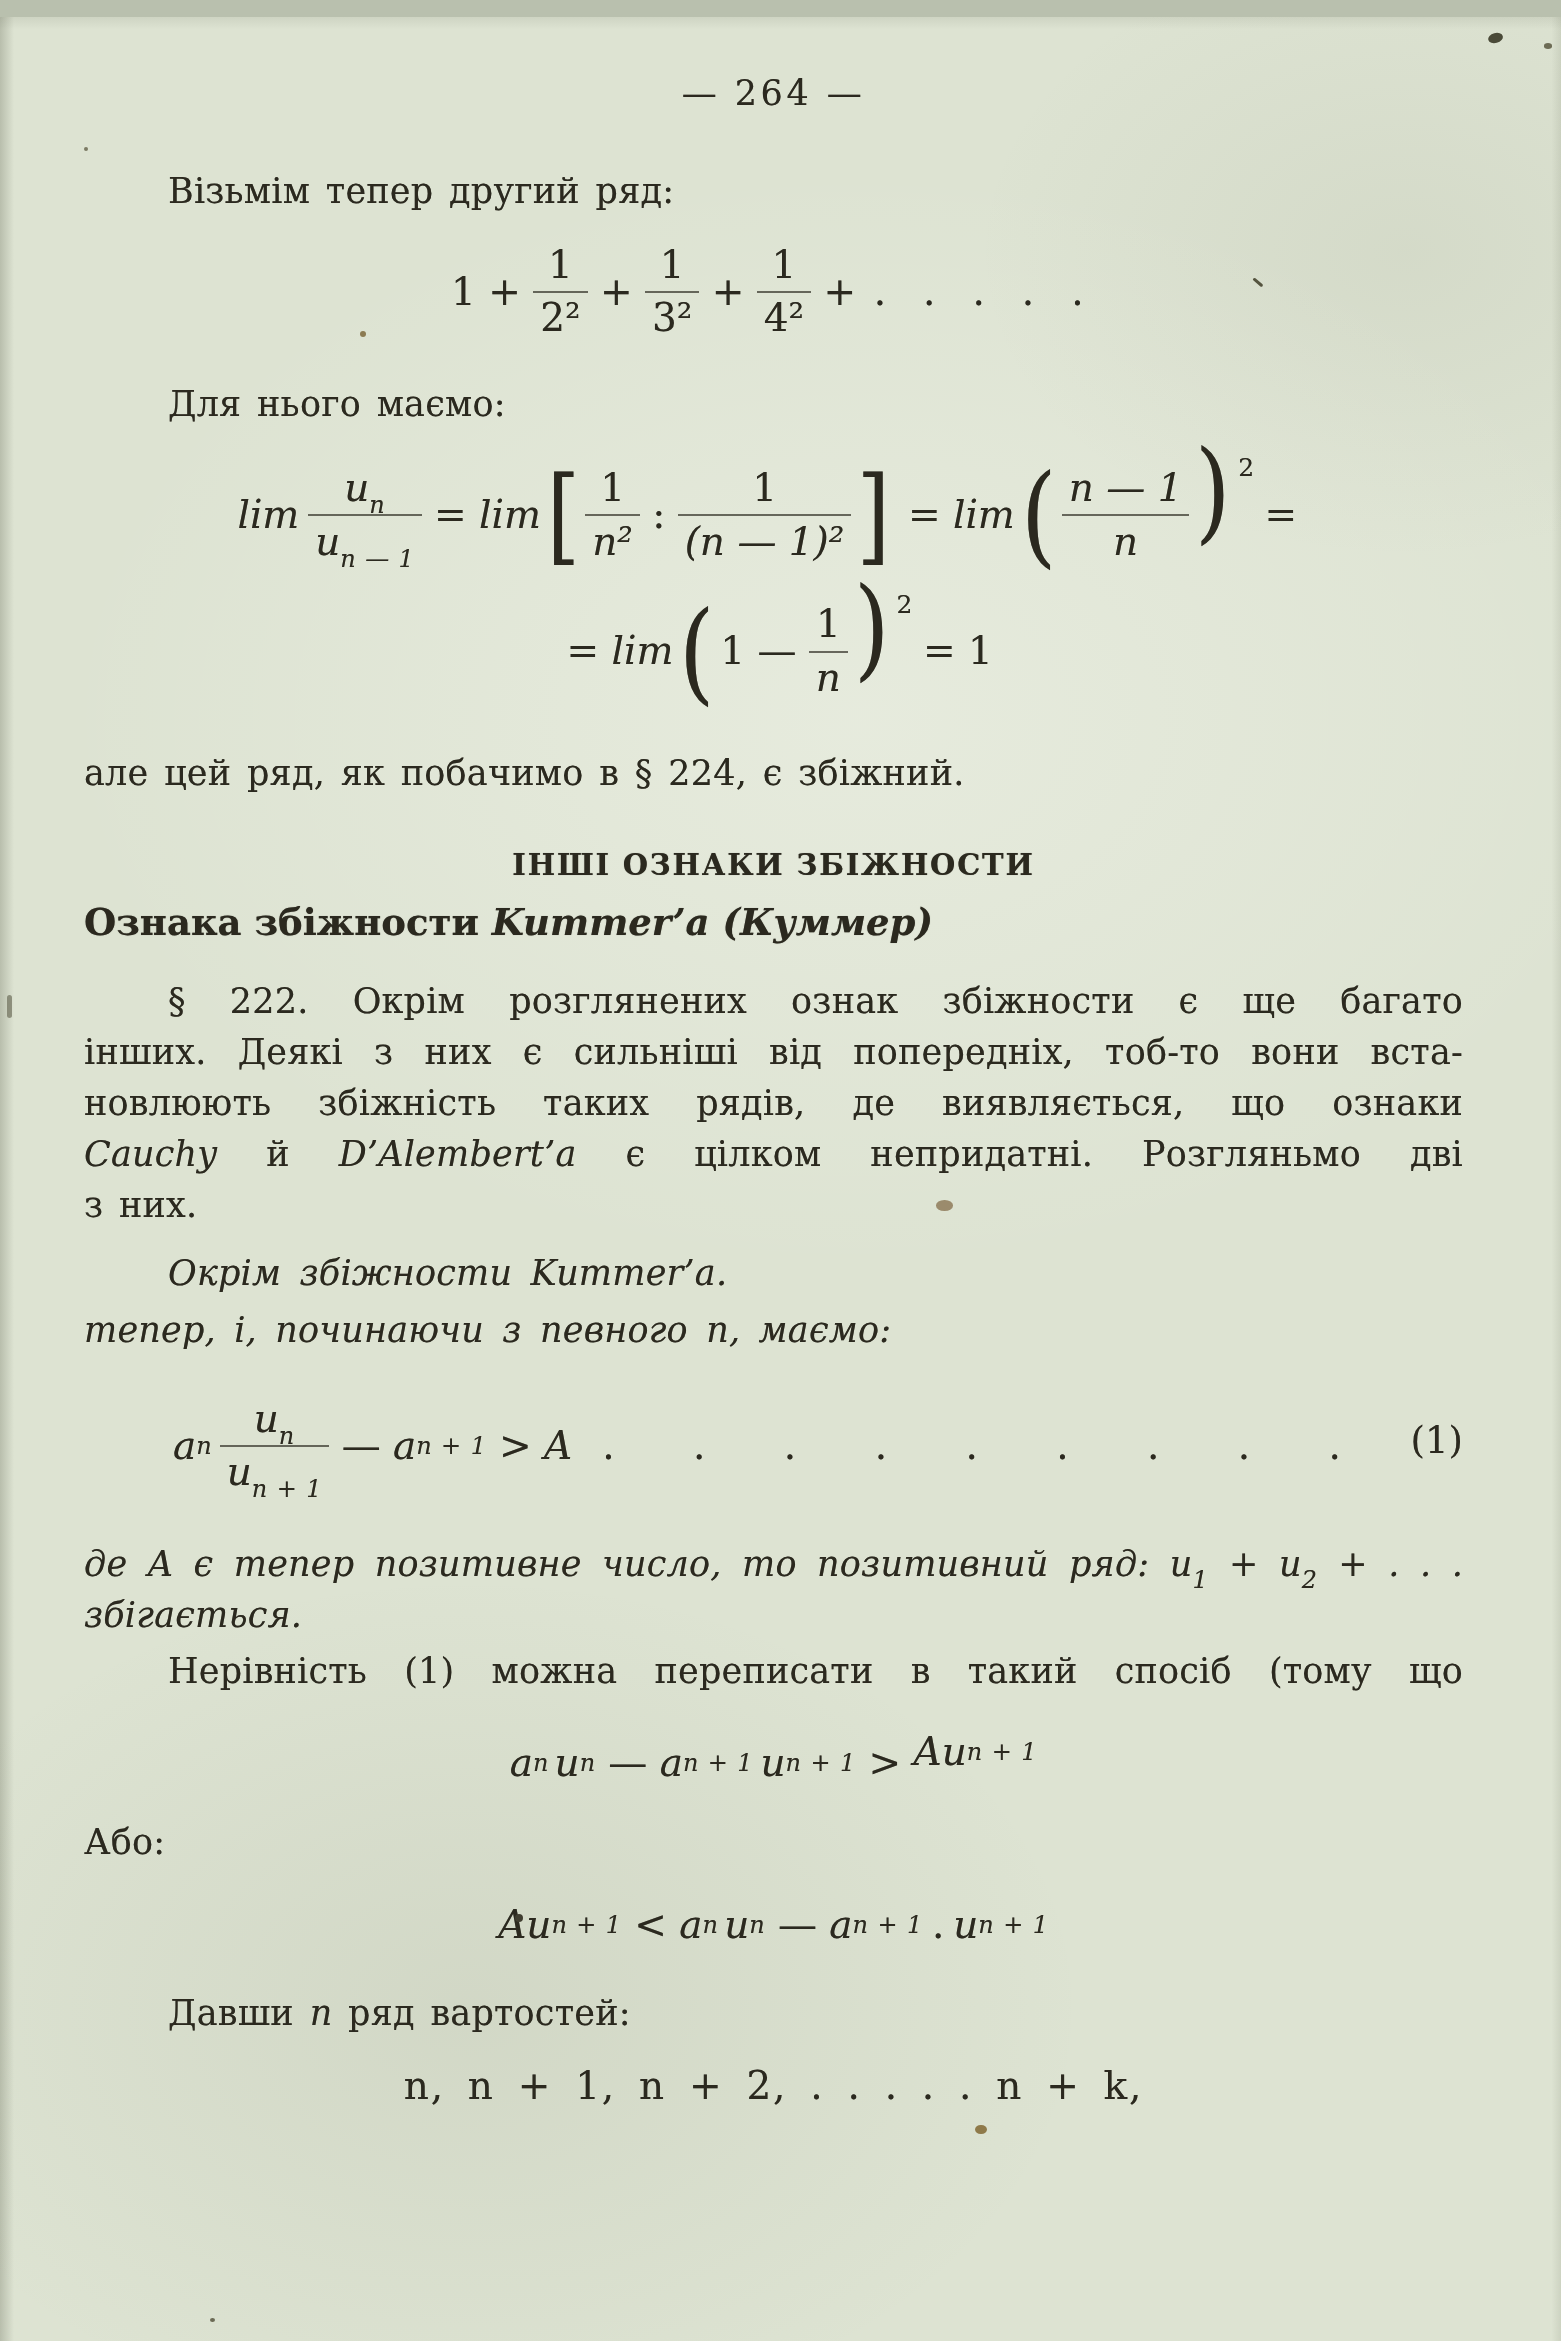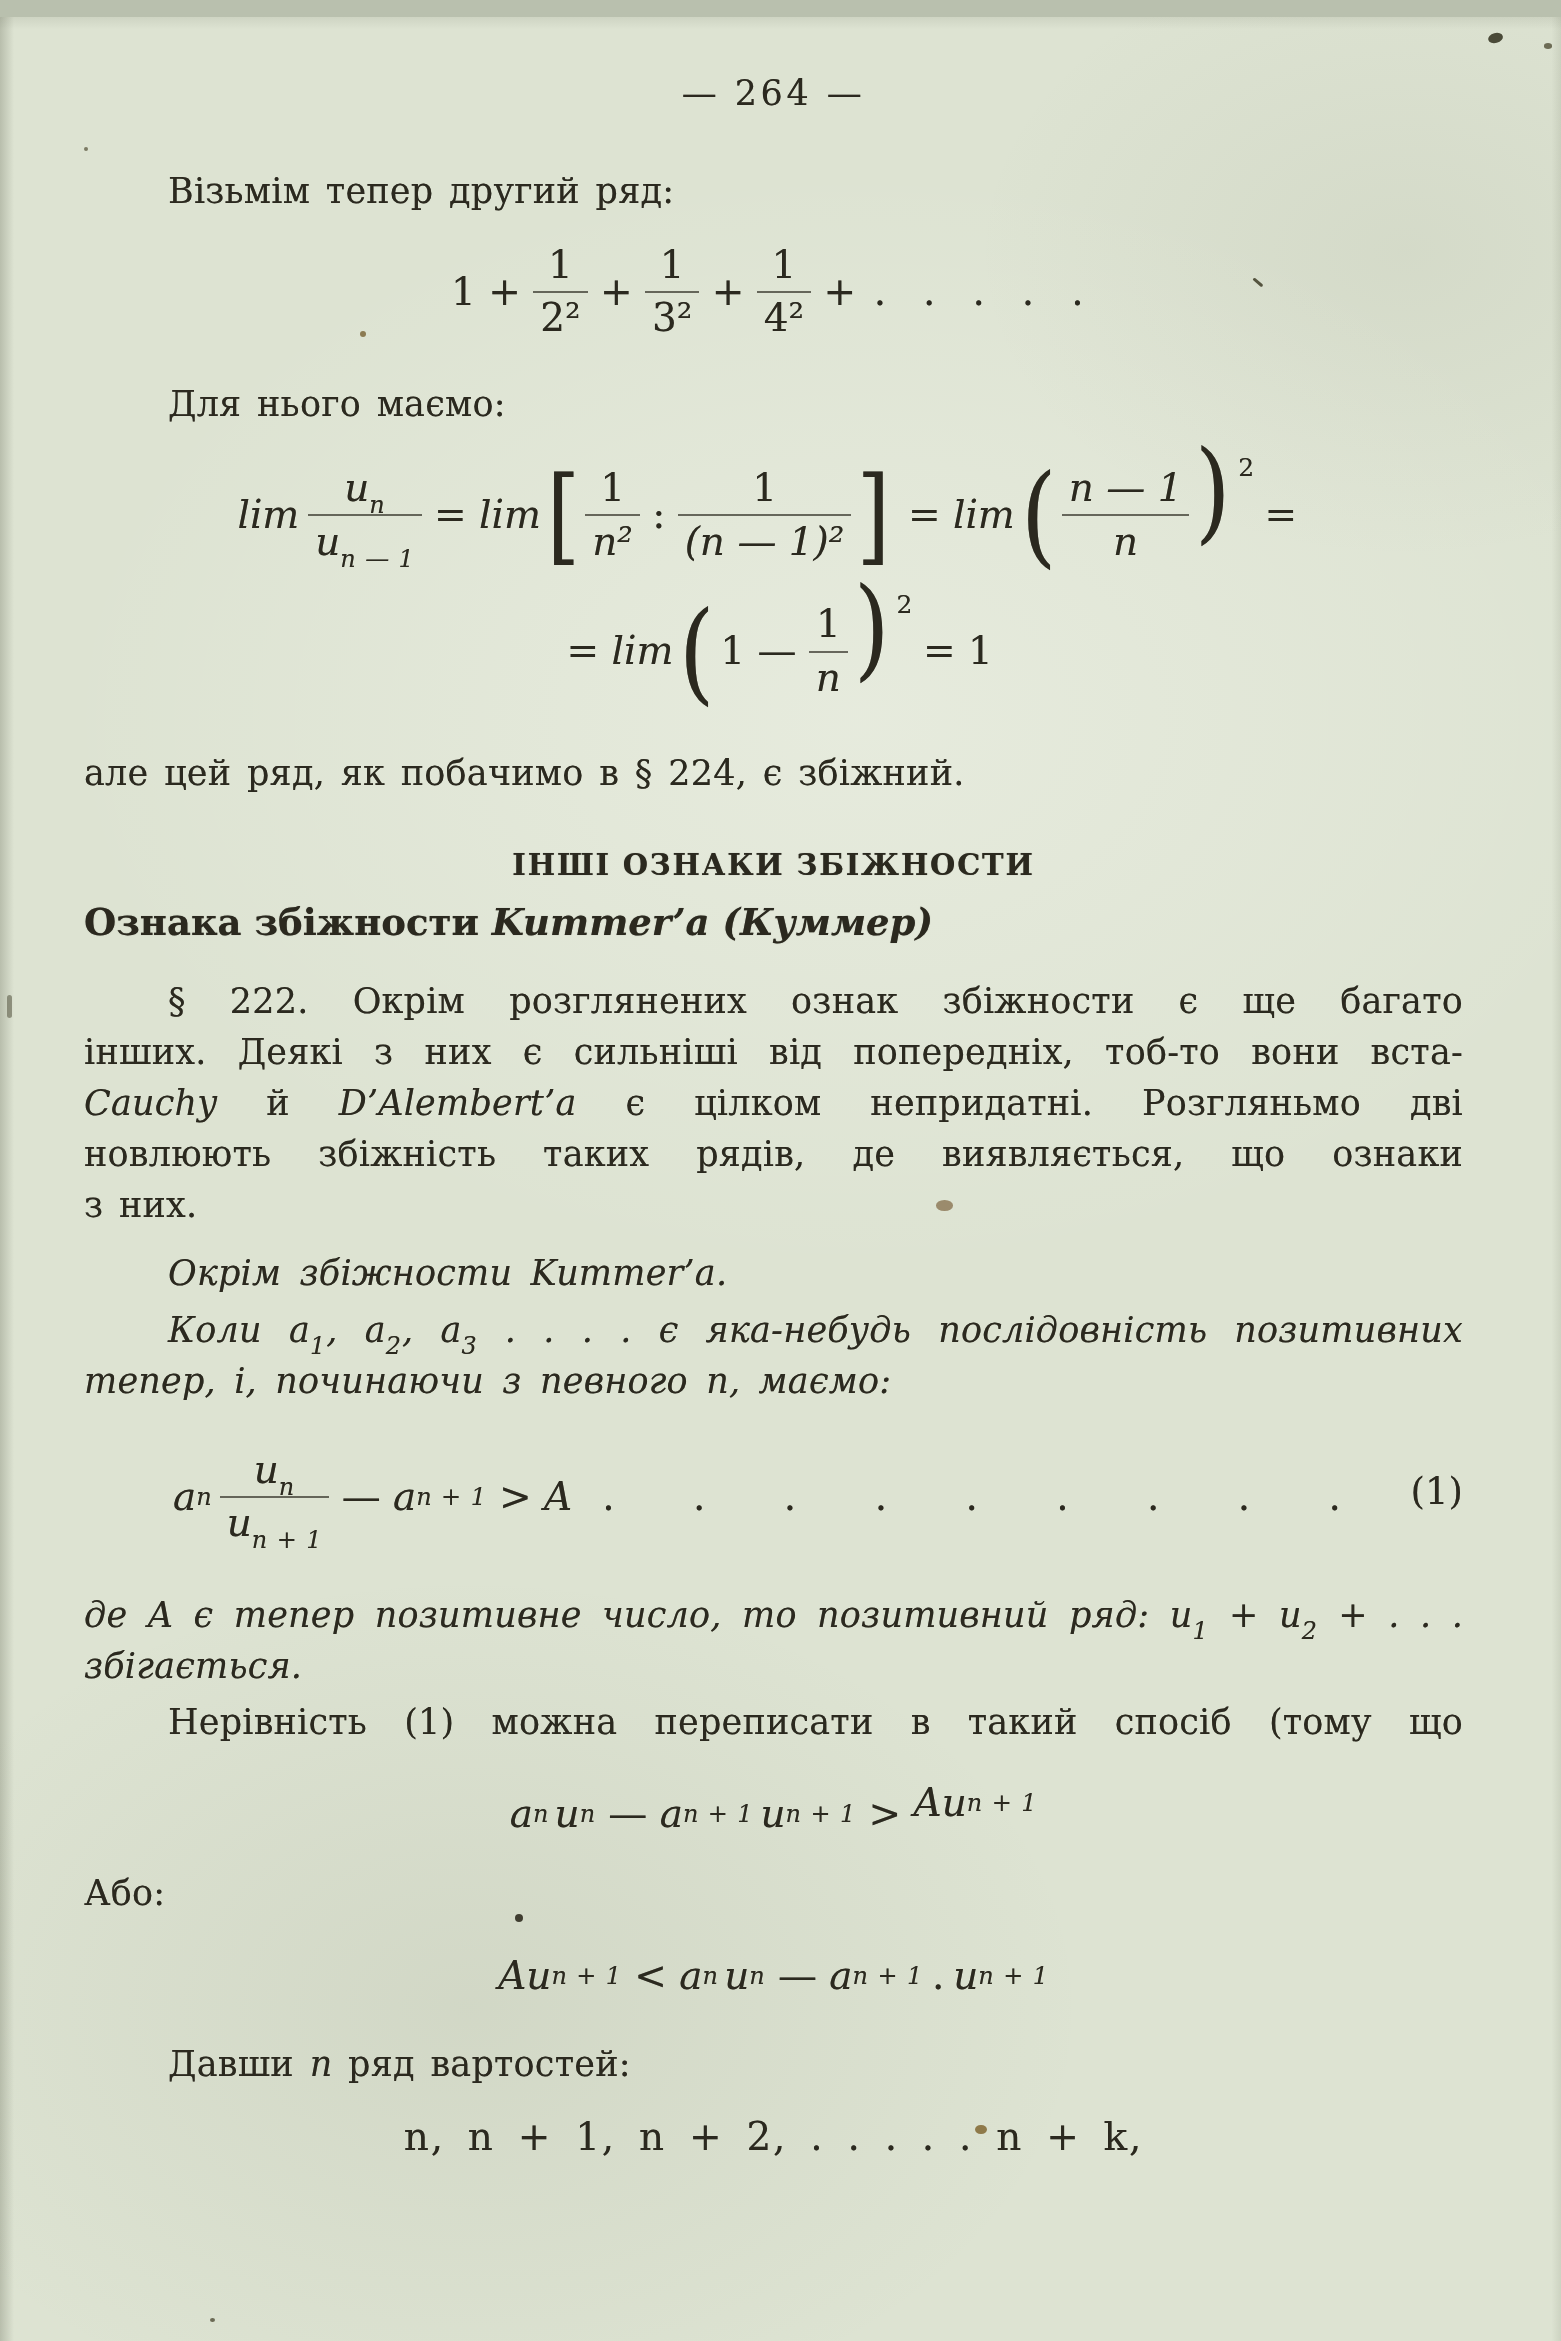--- a/index.html
+++ b/index.html
@@ -159,29 +159,28 @@
 
   <p class="body p-but">але цей ряд, як побачимо в § 224, є збіжний.</p>
 
   <h2 class="heading">ІНШІ ОЗНАКИ ЗБІЖНОСТИ</h2>
 
   <h3 class="subheading"><span class="sb-b">Ознака збіжности</span> <span class="sb-i">Kummer’a (Куммер)</span></h3>
 
   <div class="p222">
     <div class="body jline ind">§ 222. Окрім розглянених ознак збіжности є ще багато</div>
     <div class="body jline">інших. Деякі з них є сильніші від попередніх, тоб-то вони вста-</div>
+    <div class="body jline">новлюють збіжність таких рядів, де виявляється, що ознаки</div>
     <div class="body jline"><span class="lat-i">Cauchy</span><span> й </span><span class="lat-i">D’Alembert’a</span><span> є цілком непридатні. Розгляньмо дві</span></div>
-    <div class="body jline">новлюють збіжність таких рядів, де виявляється, що ознаки</div>
     <div class="body">з них.</div>
   </div>
 
   <p class="body ital ind p-kummerline">Окрім збіжности Kummer’a.</p>
 
   <div class="p-koli">
-    <div class="body ital jline ind"><span>Коли </span><span class="v">a</span><sub>1</sub><span>, </span><span class="v">a</span><sub>2</sub><span>, </span><span class="v">a</span><sub>3</sub><span> . . . .  є яка-небудь послідовність позитивних</span></div>
     <div class="body ital">тепер, і, починаючи з певного n, маємо:</div>
   </div>
 
   <div class="fr f-kummer">
     <span class="v">a</span>
       <sub>n</sub>
     <span class="frac" style="margin-left:7px;">
       <span class="num"><span class="v">u</span><sub>n</sub></span>
       <span class="den"><span class="v">u</span><sub>n + 1</sub></span>
     </span>

